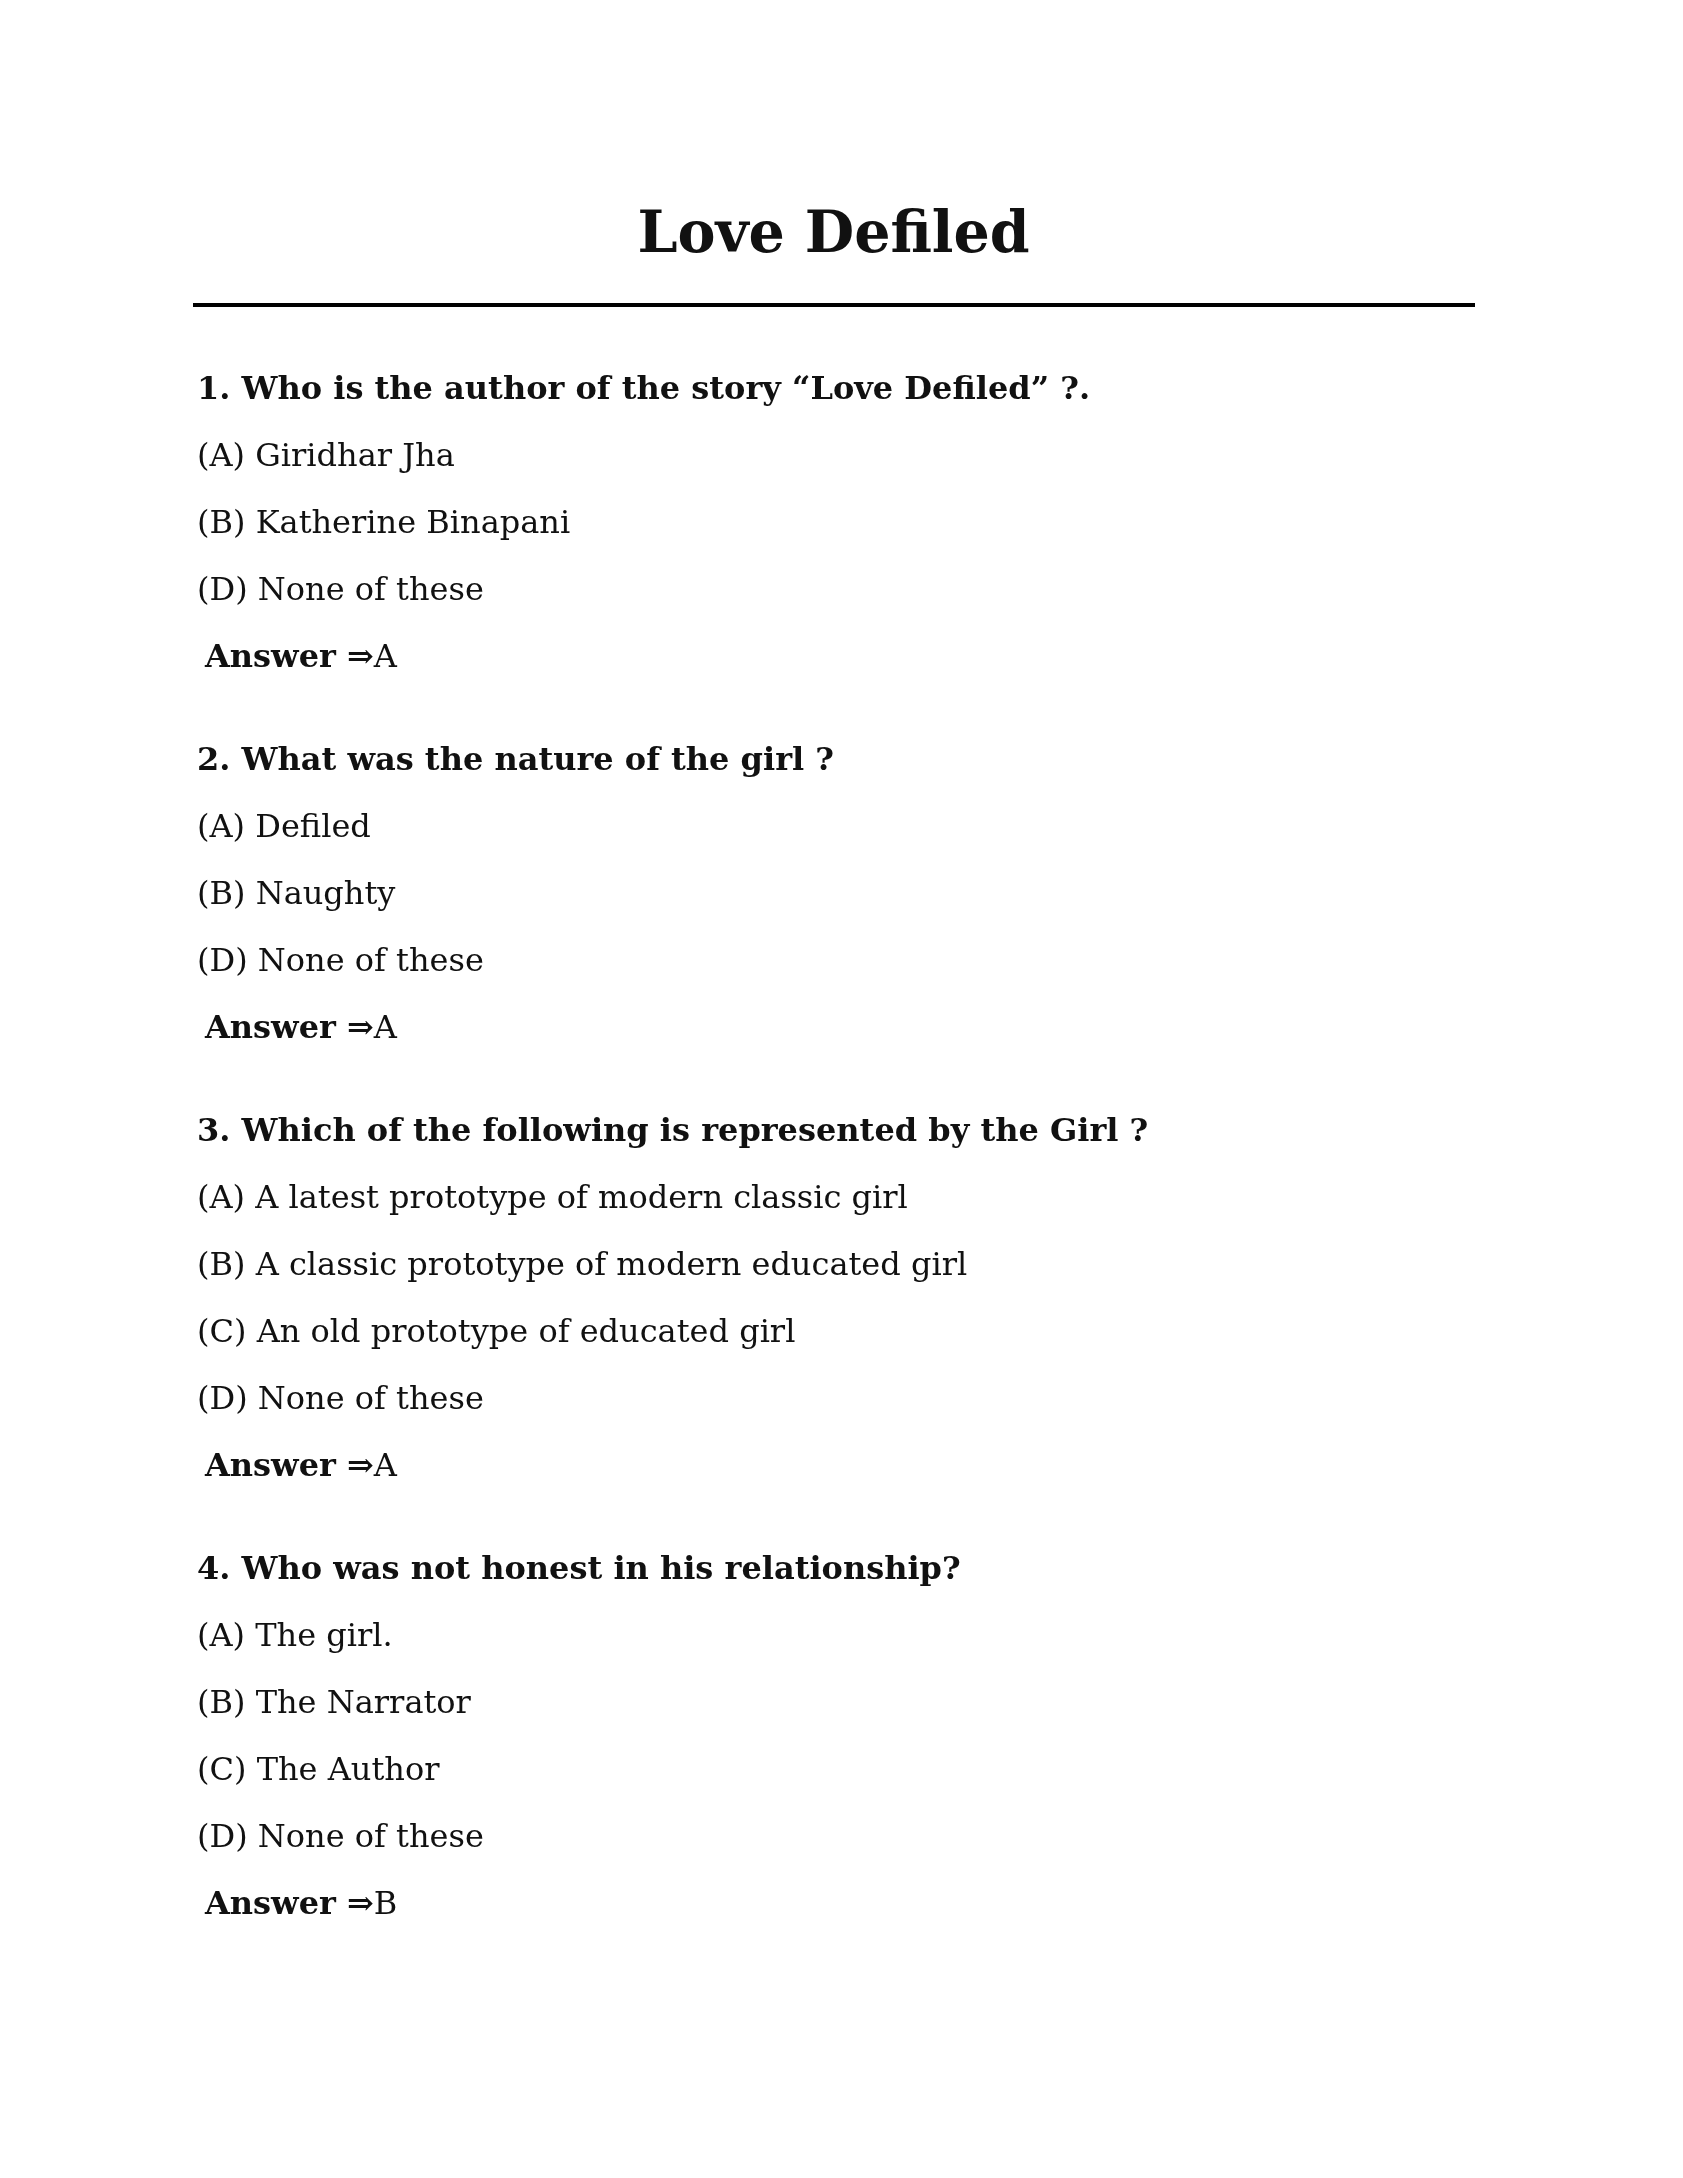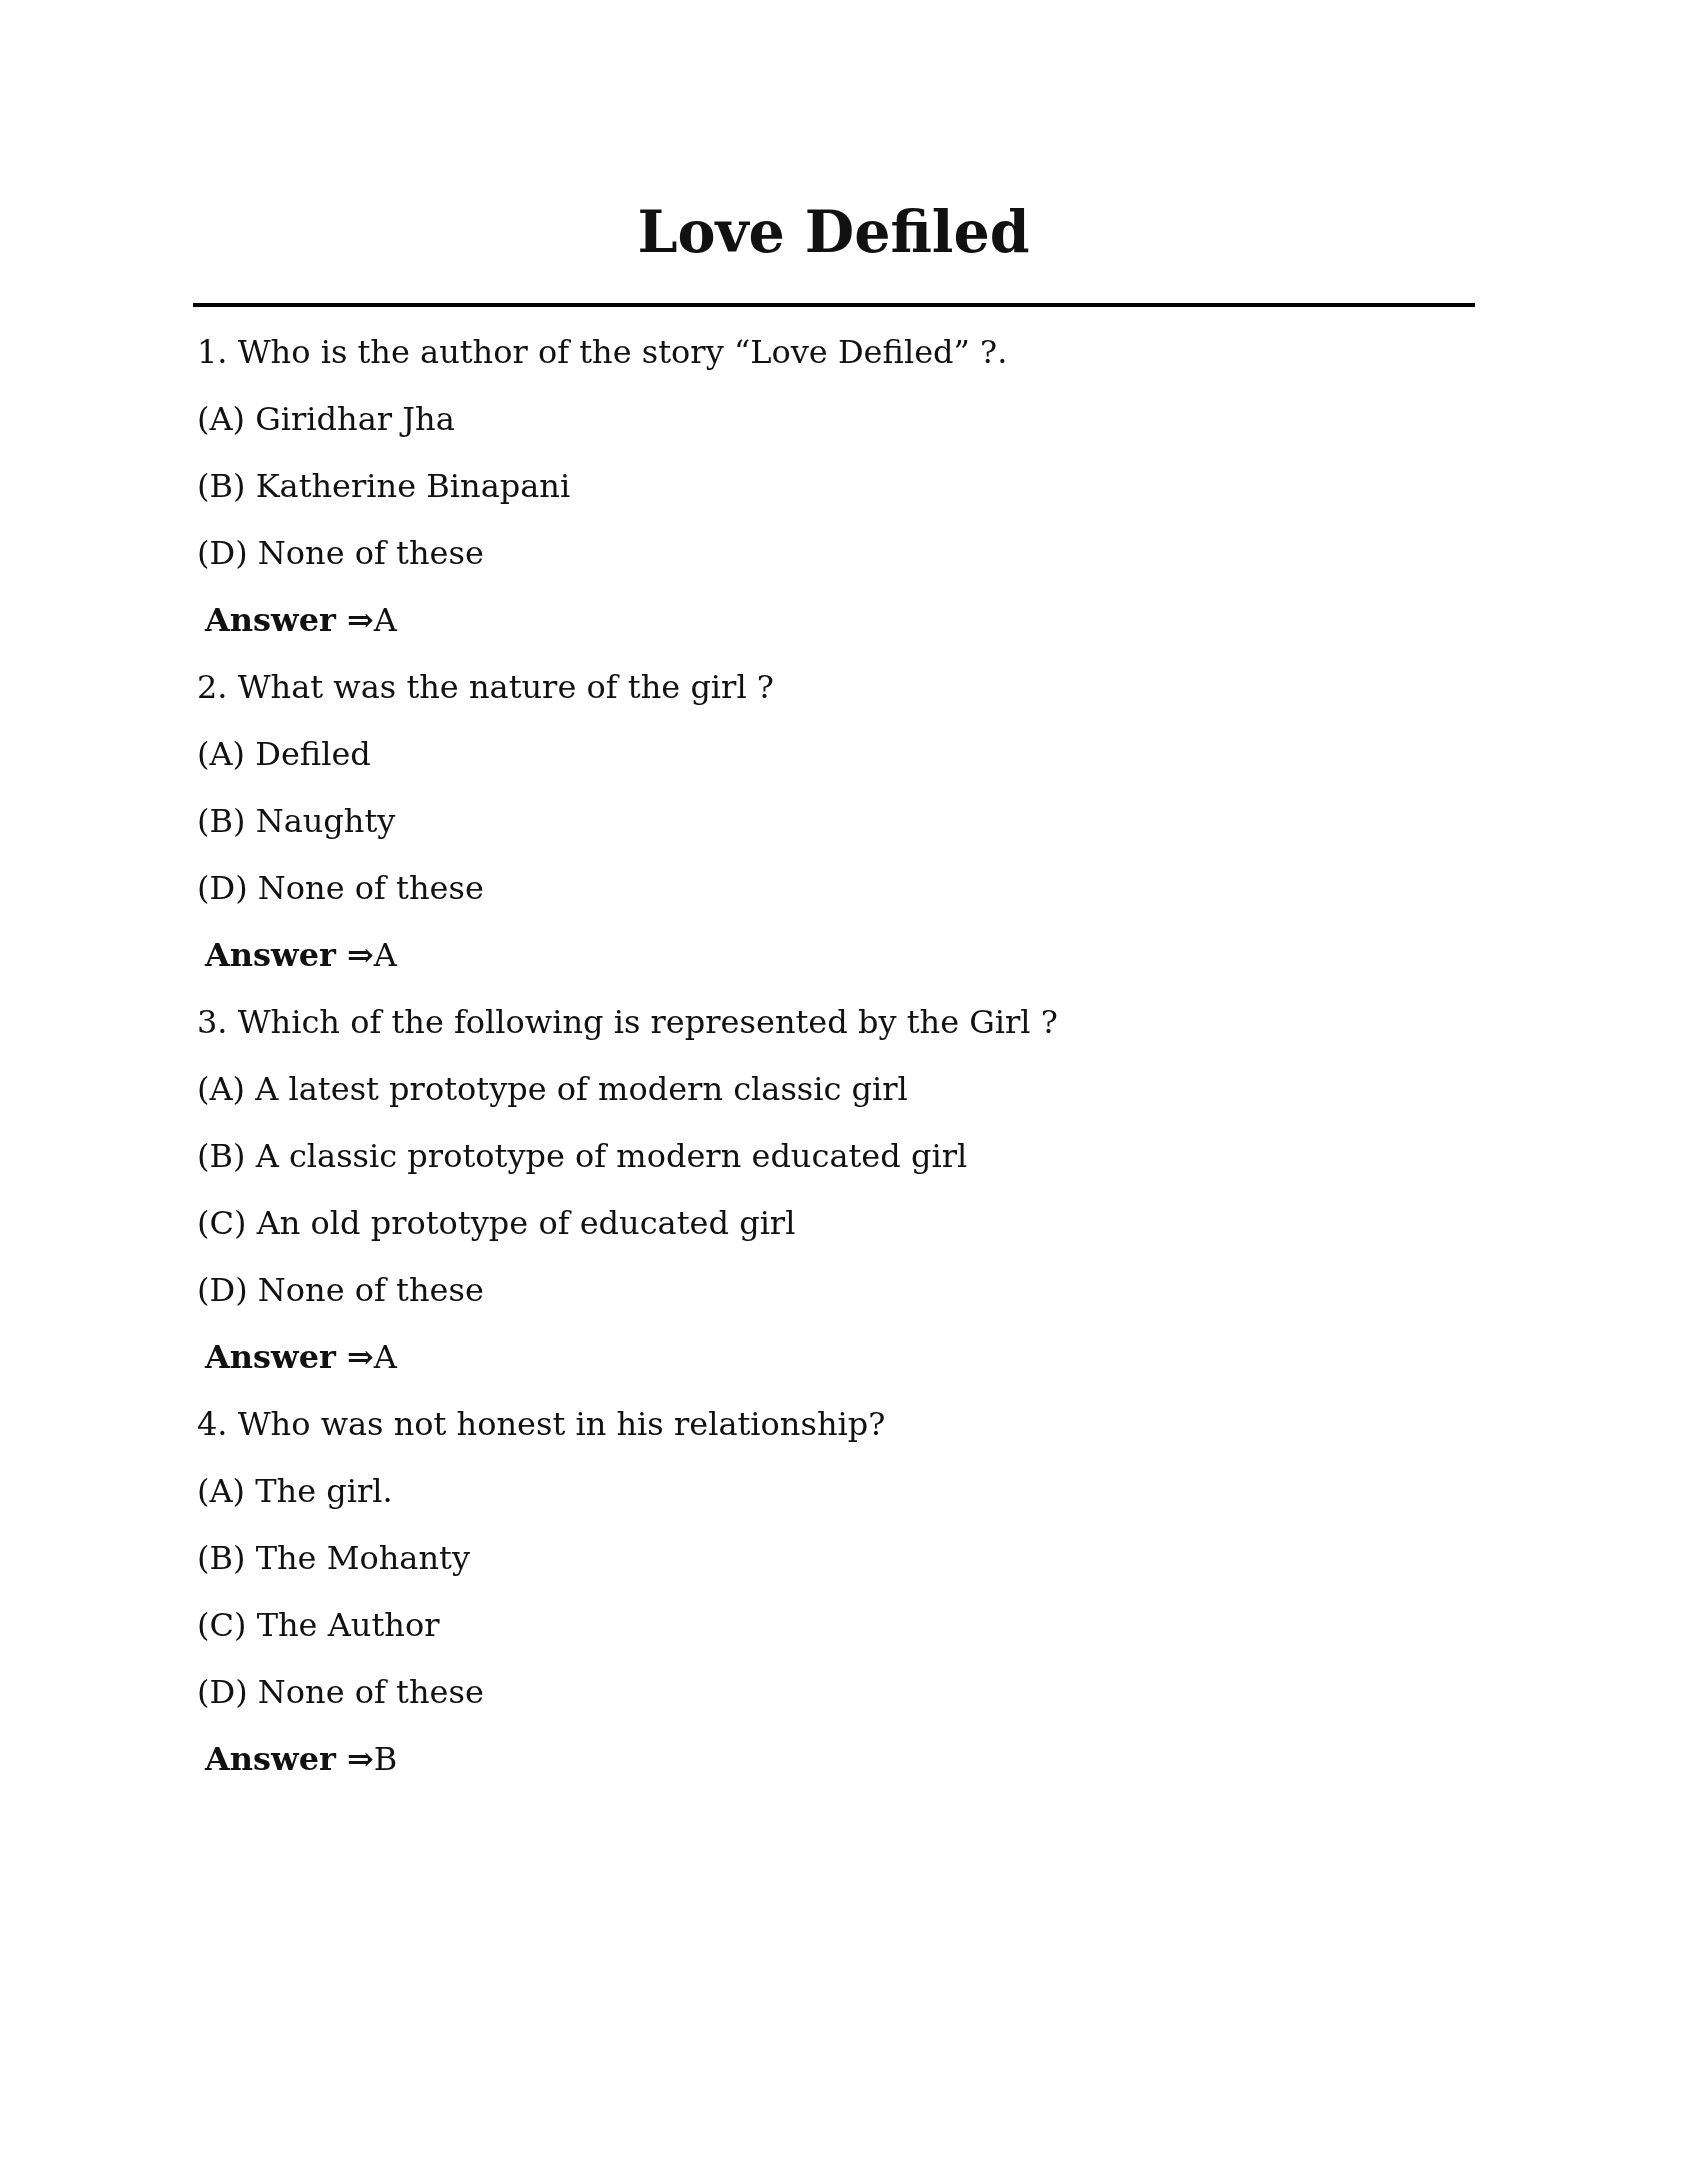--- a/index.html
+++ b/index.html
@@ -1,21 +1,21 @@
 <!DOCTYPE html>
 <html><head>
 <meta charset="utf-8">
 <style>
   html, body { margin: 0; padding: 0; background: #ffffff; }
   body { width: 1683px; height: 2178px; position: relative; font-family: "DejaVu Serif", "Liberation Serif", serif; color: #111; }
   .title { position: absolute; top: 198px; left: 0; width: 1667px; text-align: center; font-weight: bold; font-size: 57px; }
   .rule { position: absolute; top: 303px; left: 193px; width: 1282px; height: 4px; background: #000; }
   .content { position: absolute; top: 325px; left: 197px; width: 1287px; }
   .line { height: 67px; line-height: 55px; font-size: 32px; white-space: nowrap; }
-  .q { font-weight: normal; }
+  .q { font-weight: bold; margin-top: 36px; }
   .ans { font-weight: bold; padding-left: 8px; }
   .ans .v { font-weight: normal; }
 </style>
 </head>
 <body>
 
 <div class="title">Love Defiled</div>
 <div class="rule"></div>
 
 <div class="content">
@@ -34,18 +34,18 @@
 
   <div class="line q">3. Which of the following is represented by the Girl ?</div>
   <div class="line">(A) A latest prototype of modern classic girl</div>
   <div class="line">(B) A classic prototype of modern educated girl</div>
   <div class="line">(C) An old prototype of educated girl</div>
   <div class="line">(D) None of these</div>
   <div class="line ans"><span>Answer ⇒</span><span class="v">A</span></div>
 
   <div class="line q">4. Who was not honest in his relationship?</div>
   <div class="line">(A) The girl.</div>
-  <div class="line">(B) The Mohanty</div>
+  <div class="line">(B) The Narrator</div>
   <div class="line">(C) The Author</div>
   <div class="line">(D) None of these</div>
   <div class="line ans"><span>Answer ⇒</span><span class="v">B</span></div>
 </div>
 
 
 </body></html>

